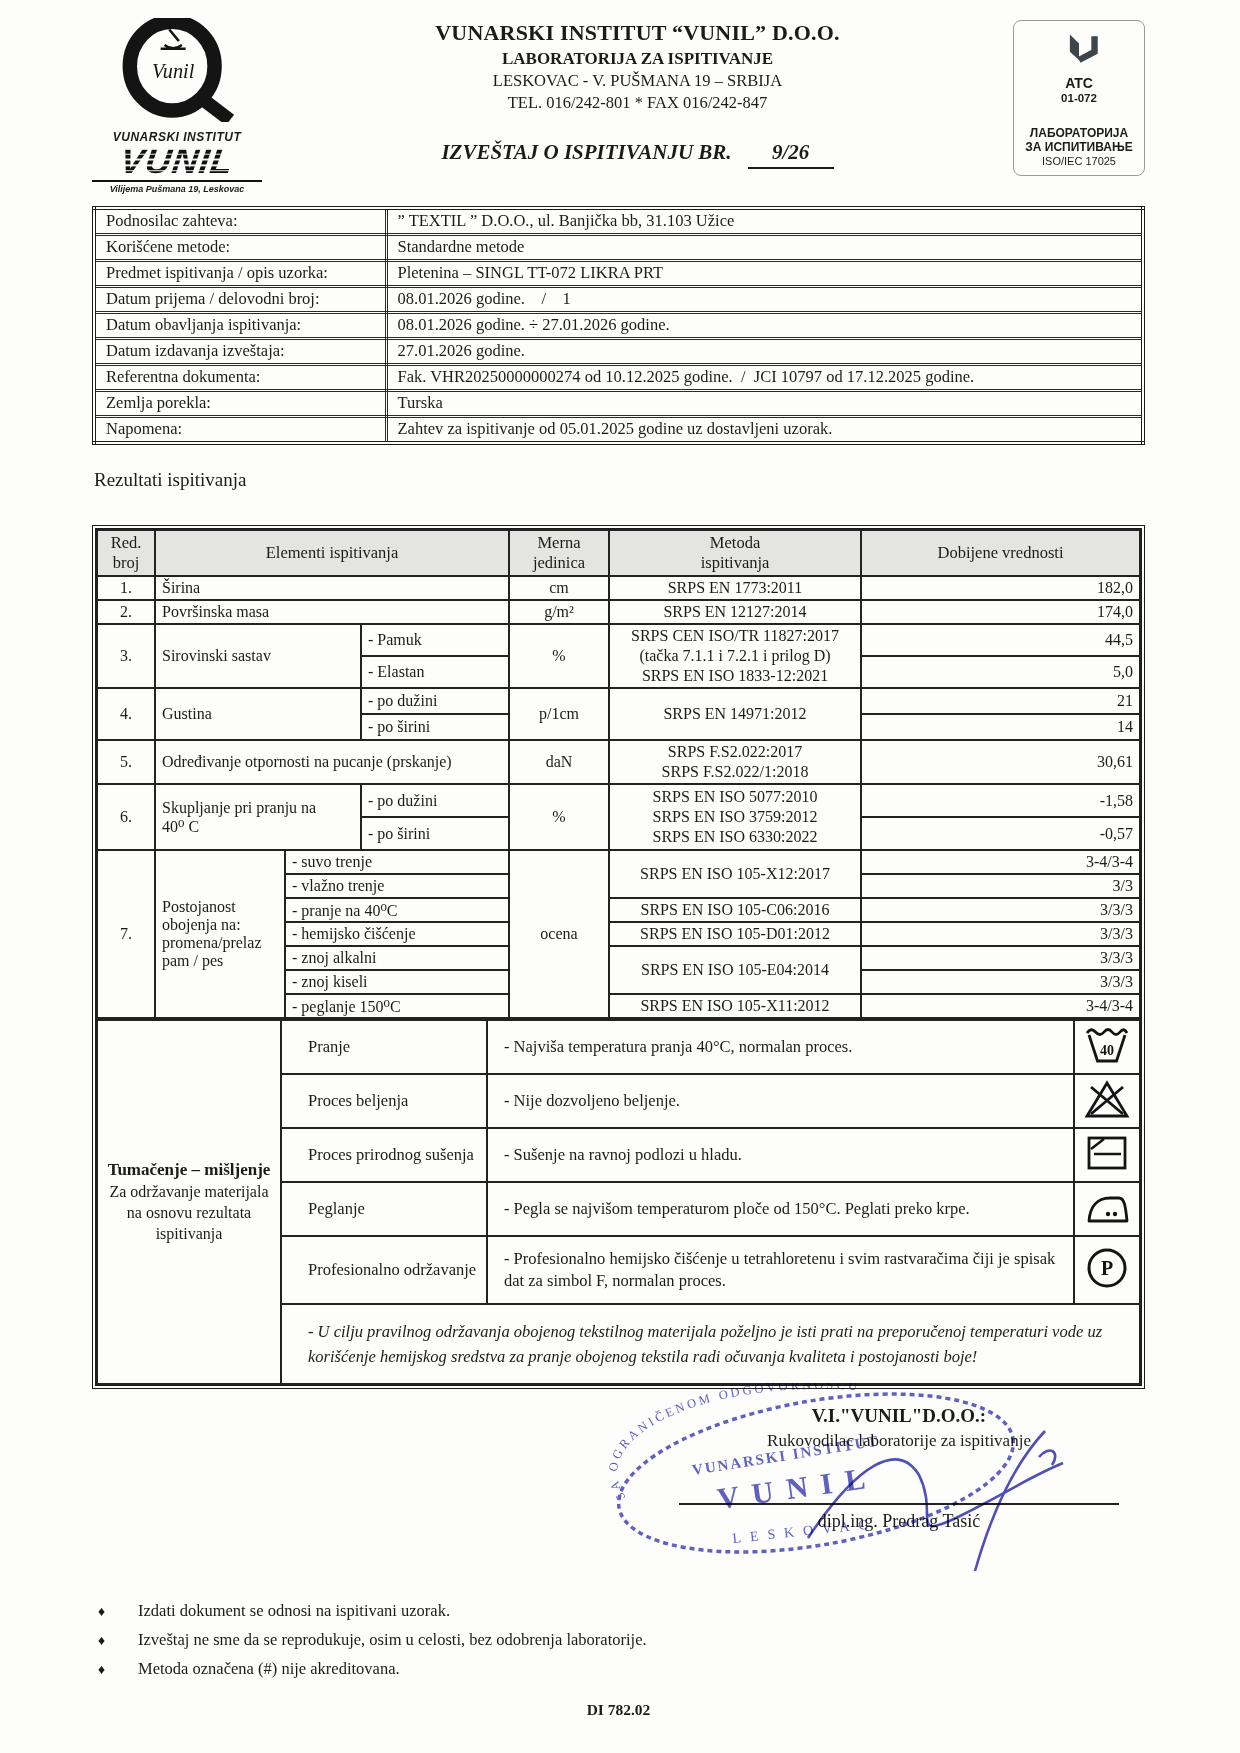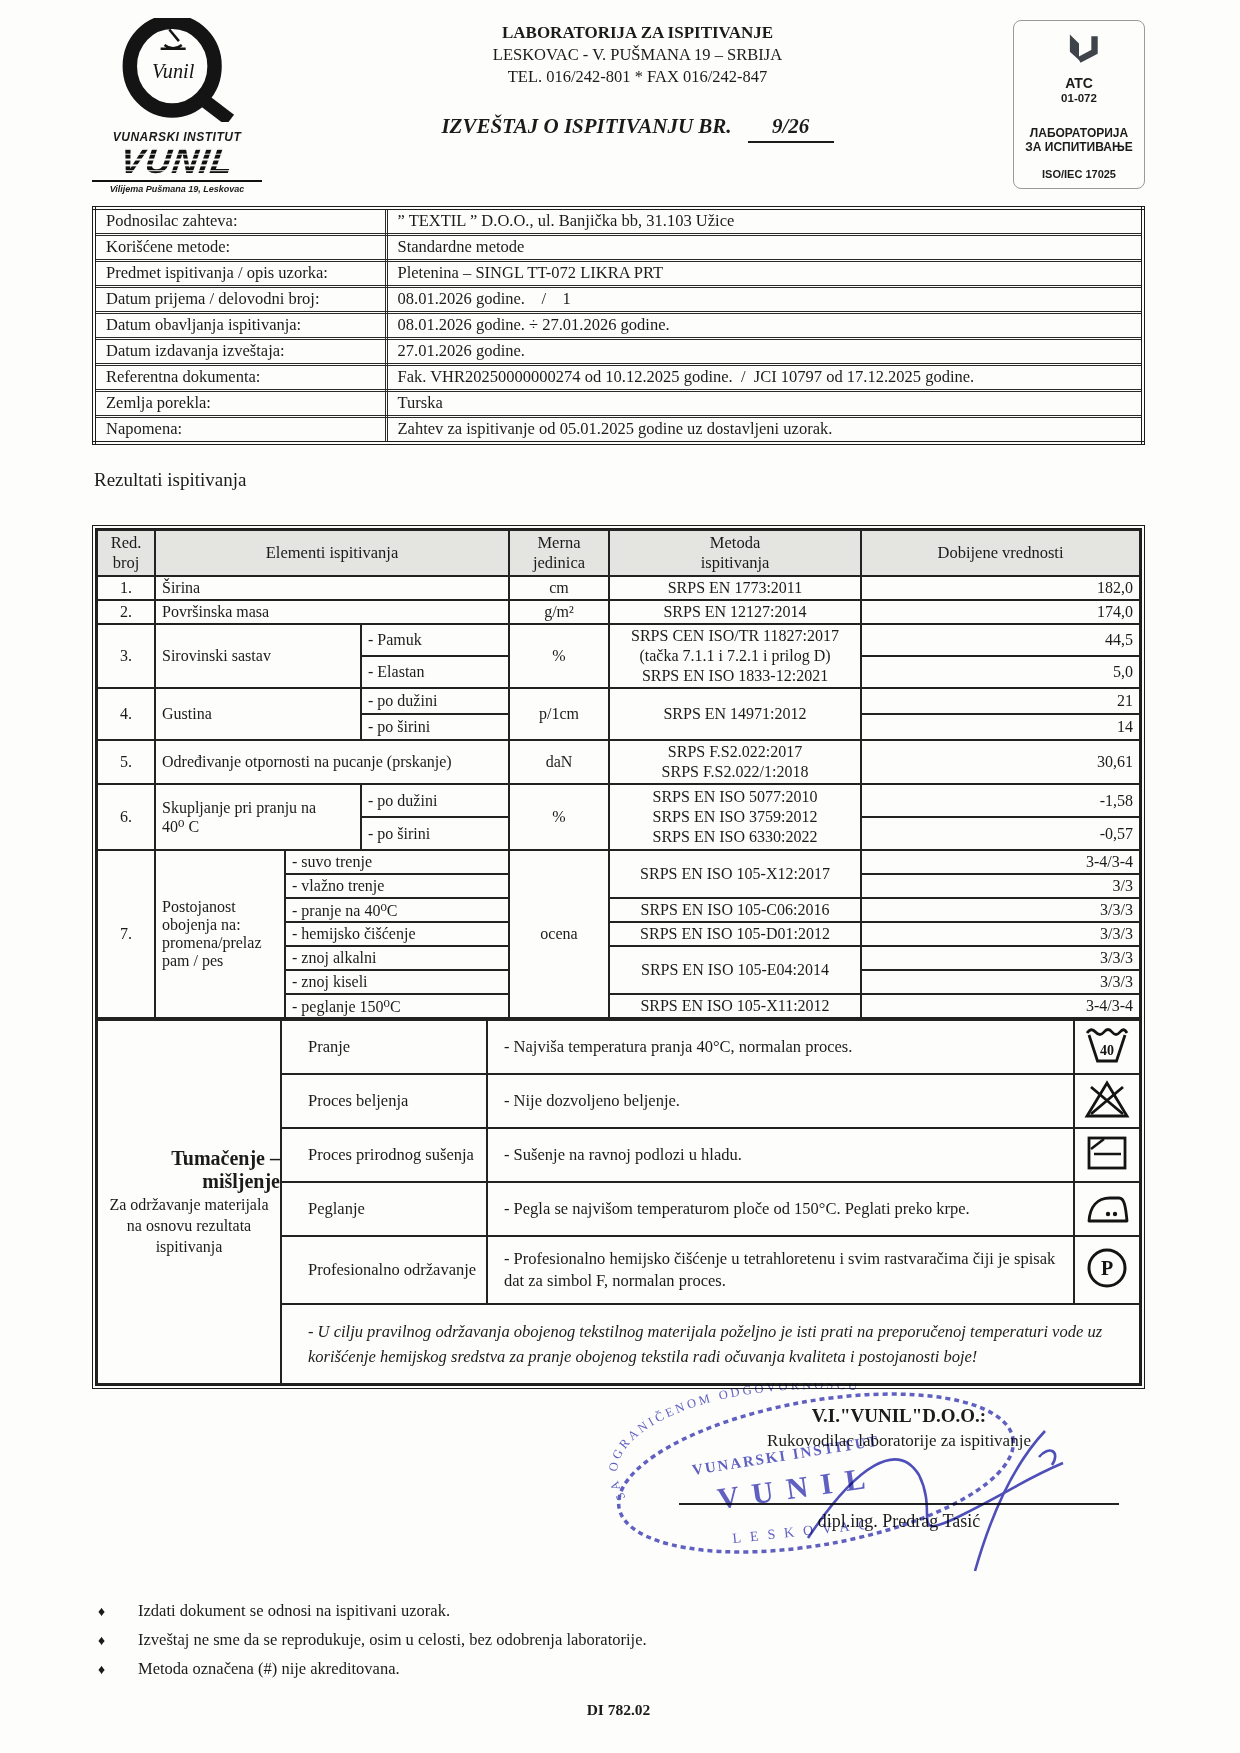--- a/index.html
+++ b/index.html
@@ -24,21 +24,21 @@
   .org-name { font-size:22px; font-weight:bold; letter-spacing:.2px; }
   .lab-name { font-size:17px; font-weight:bold; margin-top:3px; }
   .addr-line, .tel-line { font-size:16.5px; margin-top:2px; }
   .report-title { font-size:21px; font-weight:bold; font-style:italic; margin-top:27px; }
   .report-no { display:inline-block; min-width:86px; border-bottom:2.5px solid #1b1b1b; padding:0 12px 2px; margin-left:16px; }
   .atc-badge { width:132px; border:1.5px solid #9a9a9a; border-radius:8px; text-align:center; padding:10px 6px 8px; margin-top:6px; font-family:"Liberation Sans",sans-serif; }
   .atc-name { font-weight:bold; font-size:14px; margin-top:2px; }
   .atc-code { font-size:11.5px; font-weight:bold; margin-top:1px; }
   .atc-l1 { margin-top:22px; font-size:12px; font-weight:bold; }
   .atc-l2 { font-size:12px; font-weight:bold; }
-  .atc-l3 { font-size:11px; font-weight:bold; margin-top:14px; }
+  .atc-l3 { font-size:11px; font-weight:normal; margin-top:1px; }
 
   
   .info-table { width:100%; border-collapse:collapse; margin-top:12px; border:4px double #1c1c1c; }
   .info-table td { border:3px double #2a2a2a; font-size:16.5px; height:22px; padding:1px 8px 2px 10px; }
   .info-label { width:292px; }
 
   
   .sec-title { font-size:19px; margin:24px 0 34px 2px; }
   .outer { border:4px double #1c1c1c; }
   table.grid { width:100%; border-collapse:collapse; }
@@ -50,21 +50,21 @@
   .td-unit { text-align:center; width:100px; }
   .td-method { text-align:center; font-size:15.5px; line-height:1.25; }
   .td-val { text-align:right; padding-right:14px; }
   .h22 { height:22px; } .h28 { height:28px; } .h26 { height:26px; }
   .h44 { height:44px; } .h33 { height:33px; } .h24 { height:24px; }
 
   
   table.care { width:100%; border-collapse:collapse; border-top:2px solid #222; }
   table.care td { border:2px solid #222; font-size:16.5px; vertical-align:middle; }
   .care-left { width:184px; text-align:center; vertical-align:middle; }
-  .care-left-title { font-weight:bold; font-size:20px;text-align:right; }
+  .care-left-title { font-weight:bold; font-size:17px; }
   .care-left-text { font-size:16px; line-height:1.3; margin-top:2px; }
   .care-label { width:206px; padding-left:26px; }
   .care-text { padding-left:16px; padding-right:8px; line-height:1.35; }
   .care-icon-cell { width:66px; text-align:center; padding:2px 0; }
   .h54 { height:54px; } .h68 { height:68px; }
   .care-note { font-style:italic; font-size:16.5px; padding:12px 20px 12px 26px !important; line-height:1.55; height:80px; }
 
   
   .bottom { position:relative; height:470px; }
   .sign-block { position:absolute; top:16px; right:6px; width:480px; text-align:center; }
@@ -98,20 +98,21 @@
           <path d="M57 12 l10 12 M52 28 q9 7 18 0 M48 32 h26" stroke="#141414" stroke-width="2.6" fill="none"></path>
         </g>
         <text x="61" y="62" font-size="21" font-style="italic" text-anchor="middle" fill="#141414">Vunil</text>
       </svg>
       <div class="logo-inst">VUNARSKI INSTITUT</div>
       <div class="logo-brand">VUNIL</div>
       <div class="logo-addr">Vilijema Pušmana 19, Leskovac</div>
     </div>
 
     <div class="hdr-center">
+      <div class="org-name">VUNARSKI INSTITUT “VUNIL” D.O.O.</div>
       <div class="lab-name">LABORATORIJA ZA ISPITIVANJE</div>
       <div class="addr-line">LESKOVAC - V. PUŠMANA 19 – SRBIJA</div>
       <div class="tel-line">TEL. 016/242-801 * FAX 016/242-847</div>
       <div class="report-title">
         <span>IZVEŠTAJ O ISPITIVANJU BR.</span><span class="report-no">9/26</span>
       </div>
     </div>
 
     <div class="atc-badge">
       <svg width="42" height="38" viewBox="0 0 46 40">

